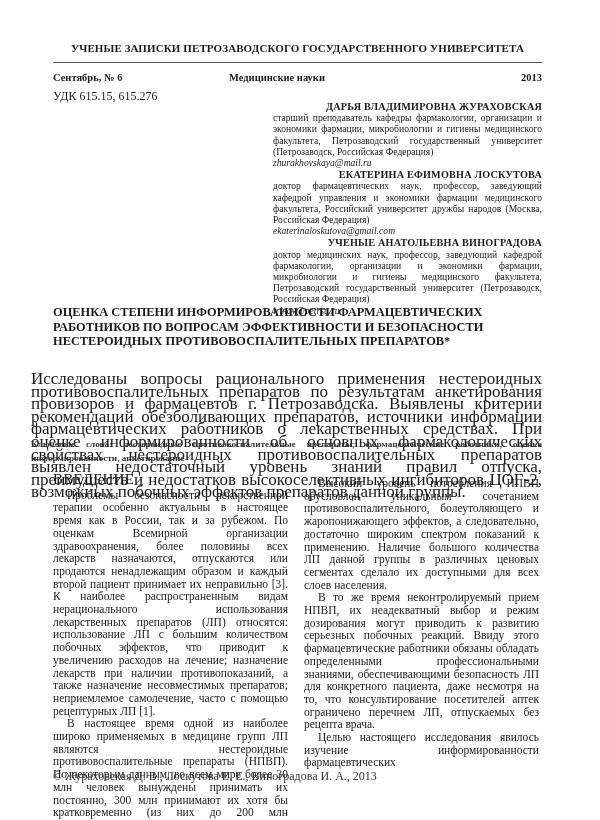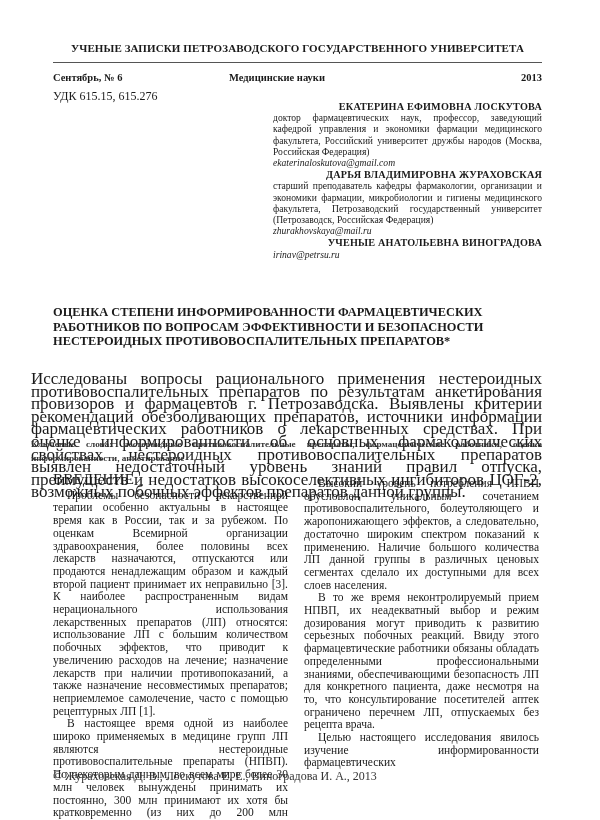--- a/index.html
+++ b/index.html
@@ -54,31 +54,32 @@
   <div class="rule"></div>
   <div class="meta-row">
     <span class="issue">Сентябрь, № 6</span>
     <span class="section">Медицинские науки</span>
     <span class="year">2013</span>
   </div>
   <div class="udk">УДК 615.15, 615.276</div>
 
   <div class="authors">
     <div>
+      <div class="author-name">ДАРЬЯ ВЛАДИМИРОВНА ЖУРАХОВСКАЯ</div>
+      <div class="author-aff">старший преподаватель кафедры фармакологии, организации и экономики фармации, микробиологии и гигиены медицинского факультета, Петрозаводский государственный университет (Петрозаводск, Российская Федерация)</div>
+      <div class="author-email">zhurakhovskaya@mail.ru</div>
+    </div>
+    <div>
       <div class="author-name">ЕКАТЕРИНА ЕФИМОВНА ЛОСКУТОВА</div>
       <div class="author-aff">доктор фармацевтических наук, профессор, заведующий кафедрой управления и экономики фармации медицинского факультета, Российский университет дружбы народов (Москва, Российская Федерация)</div>
       <div class="author-email">ekaterinaloskutova@gmail.com</div>
     </div>
     <div>
-      <div class="author-name">ДАРЬЯ ВЛАДИМИРОВНА ЖУРАХОВСКАЯ</div>
-      <div class="author-aff">старший преподаватель кафедры фармакологии, организации и экономики фармации, микробиологии и гигиены медицинского факультета, Петрозаводский государственный университет (Петрозаводск, Российская Федерация)</div>
-      <div class="author-email">zhurakhovskaya@mail.ru</div>
-    </div>
-    <div>
       <div class="author-name">УЧЕНЫЕ АНАТОЛЬЕВНА ВИНОГРАДОВА</div>
+      <div class="author-aff">доктор медицинских наук, профессор, заведующий кафедрой фармакологии, организации и экономики фармации, микробиологии и гигиены медицинского факультета, Петрозаводский государственный университет (Петрозаводск, Российская Федерация)</div>
       <div class="author-email">irinav@petrsu.ru</div>
     </div>
   </div>
 
   <div class="article-title">ОЦЕНКА СТЕПЕНИ ИНФОРМИРОВАННОСТИ ФАРМАЦЕВТИЧЕСКИХ РАБОТНИКОВ ПО ВОПРОСАМ ЭФФЕКТИВНОСТИ И БЕЗОПАСНОСТИ НЕСТЕРОИДНЫХ ПРОТИВОВОСПАЛИТЕЛЬНЫХ ПРЕПАРАТОВ*</div>
   <div class="abstract">Исследованы вопросы рационального применения нестероидных противовоспалительных препаратов по результатам анкетирования провизоров и фармацевтов г. Петрозаводска. Выявлены критерии рекомендаций обезболивающих препаратов, источники информации фармацевтических работников о лекарственных средствах. При оценке информированности об основных фармакологических свойствах нестероидных противовоспалительных препаратов выявлен недостаточный уровень знаний правил отпуска, преимуществ и недостатков высокоселективных ингибиторов ЦОГ-2, возможных побочных эффектов препаратов данной группы.</div>
   <div class="keywords">Ключевые слова: нестероидные противовоспалительные препараты, фармацевтические работники, оценка информированности, анкетирование</div>
 
   <div class="col col-left">
     <p class="section-heading">ВВЕДЕНИЕ</p>

